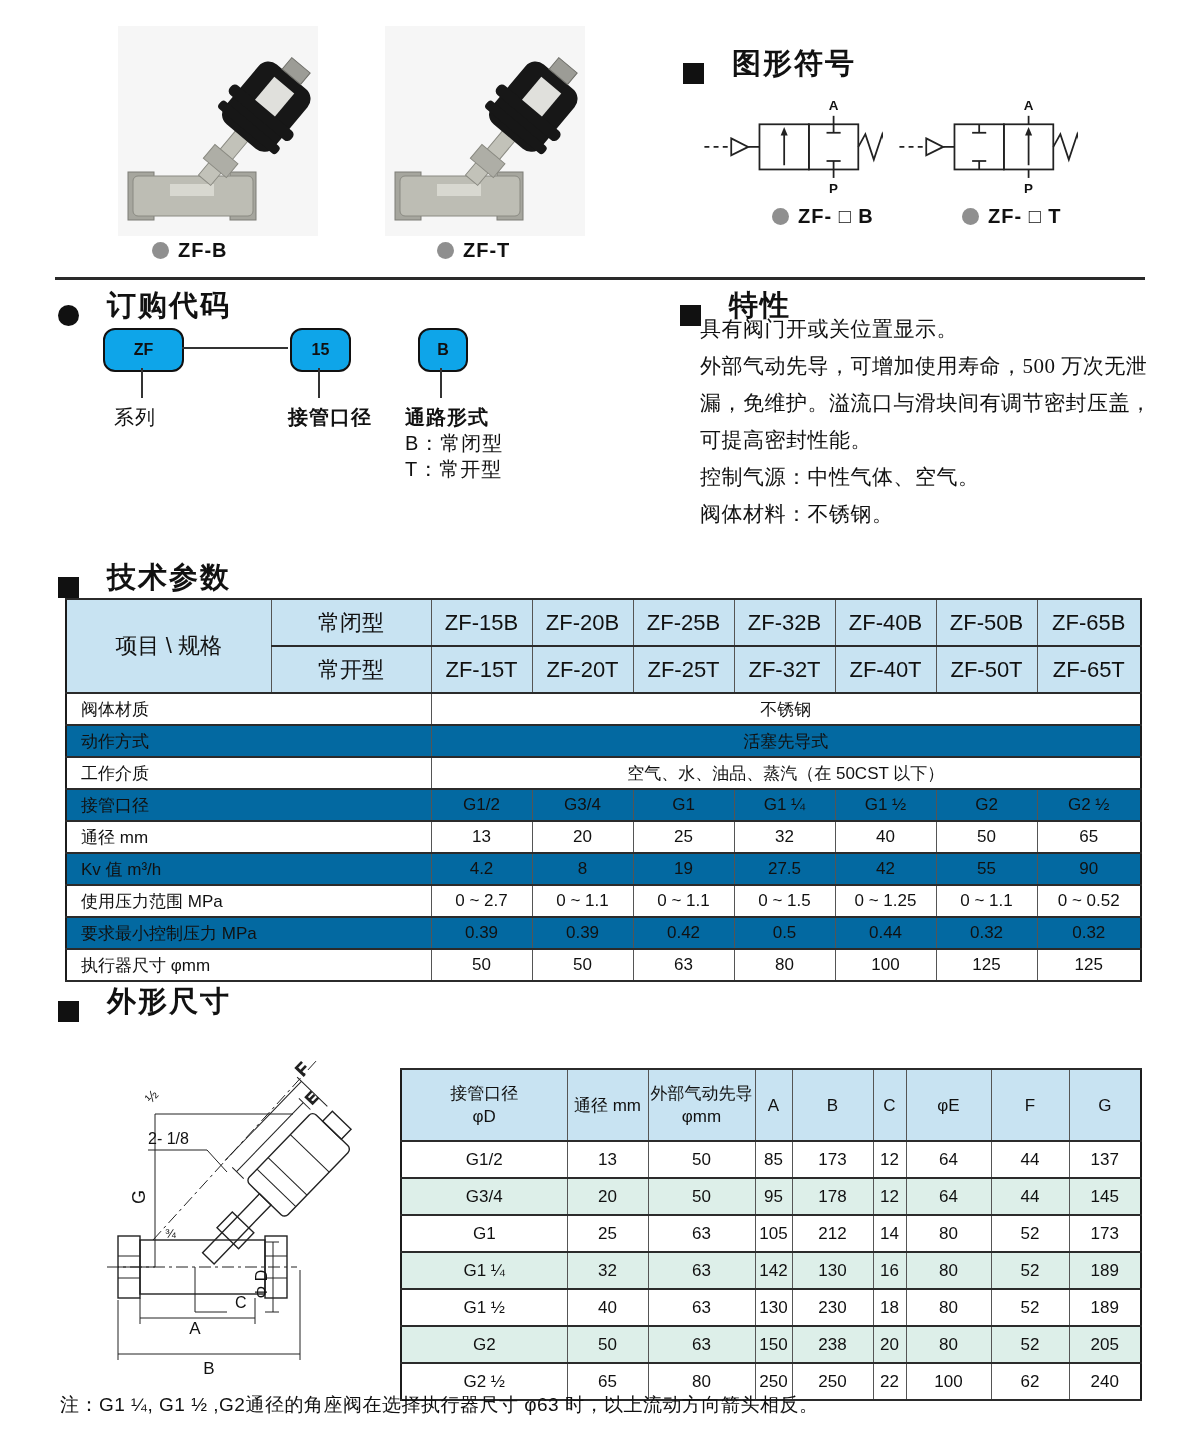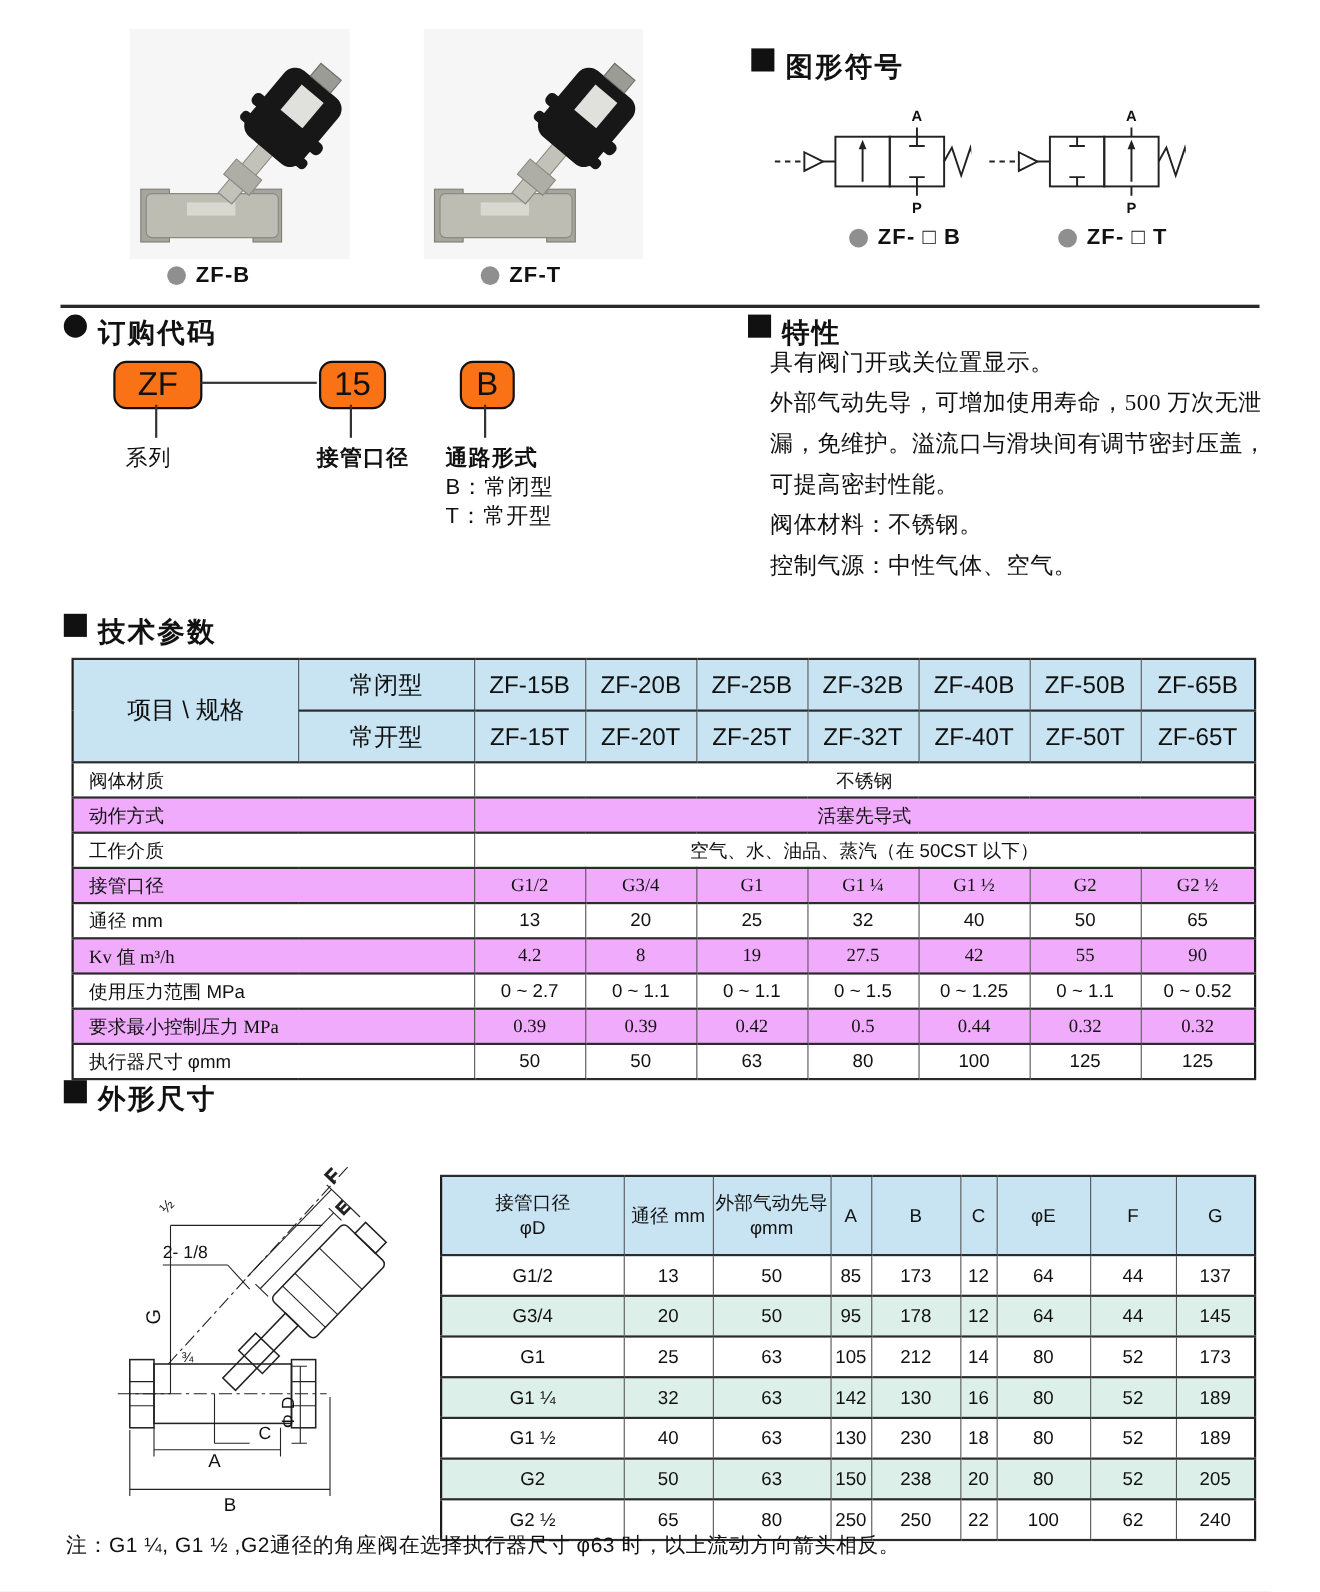--- a/index.html
+++ b/index.html
@@ -1,51 +1,51 @@
 <!DOCTYPE html>
 <html><head>
 <meta charset="utf-8">
 <style>
   html,body{margin:0;padding:0;background:#e8e8e8;}
   .page{position:relative;width:1200px;height:1447px;background:#ffffff;overflow:hidden;
         font-family:"Liberation Sans","DejaVu Sans",sans-serif;color:#111;}
   .abs{position:absolute;}
 
   
-  .sec-head{position:absolute;display:flex;align-items:flex-start;gap:10px;font-size:25px;font-weight:bold;letter-spacing:2px;}
+  .sec-head{position:absolute;display:flex;align-items:flex-end;gap:28px;font-size:29px;font-weight:bold;letter-spacing:2px;}
   .sq{width:21px;height:21px;background:#111;display:inline-block;}
   .dotb{width:21px;height:21px;background:#111;border-radius:50%;display:inline-block;}
 
   
   .bullet-label{position:absolute;display:flex;align-items:center;gap:9px;font-size:20px;font-weight:bold;letter-spacing:1px;}
   .gray-dot{width:17px;height:17px;border-radius:50%;background:#8f8f8f;display:inline-block;}
 
   
   .hr{position:absolute;background:#2a2a2a;}
 
   
-  .code-box{position:absolute;background:#f97316;border:2.5px solid #111;border-radius:12px;
-            display:flex;align-items:center;justify-content:center;font-size:30px;font-weight:normal;}
+  .code-box{position:absolute;background:#0ea5e9;border:2.5px solid #111;border-radius:12px;
+            display:flex;align-items:center;justify-content:center;font-size:16px;font-weight:bold;}
   .vline{position:absolute;width:2px;background:#333;}
   .hline{position:absolute;height:2px;background:#333;}
   .ord-label{position:absolute;font-size:20px;line-height:26px;letter-spacing:1px;}
 
   
   .features{position:absolute;left:700px;top:311px;width:452px;font-size:21px;line-height:37px;letter-spacing:.5px;font-family:Liberation Serif, serif;}
 
   
   table{border-collapse:collapse;table-layout:fixed;}
   #tech-table{position:absolute;left:65px;top:598px;width:1075px;font-size:17px;}
   #tech-table td{border-left:1px solid #555;border-right:1px solid #555;
                  border-top:2px solid #2b2b2b;border-bottom:2px solid #2b2b2b;
                  text-align:center;padding:0;}
   #tech-table{border:2px solid #1c1c1c;}
   #tech-table tr.hrow td{background:#c8e3f2;height:45px;font-size:22px;}
   #tech-table tr.brow td{height:30px;}
-  #tech-table tr.green td{background:#f0abfc;font-family:Liberation Serif, serif;}
+  #tech-table tr.green td{background:#0369a1;}
   #tech-table td.label{text-align:left;padding-left:14px;}
   #tech-table td.corner{font-size:19px;}
 
   #dims-table{position:absolute;left:400px;top:1068px;width:740px;font-size:17px;border:2px solid #1c1c1c;}
   #dims-table td{border-left:1px solid #555;border-right:1px solid #555;
                  border-top:2px solid #2b2b2b;border-bottom:2px solid #2b2b2b;
                  text-align:center;padding:0;}
   #dims-table tr.hrow td{background:#c8e3f2;height:70px;white-space:pre-line;line-height:23px;}
   #dims-table tr.brow td{height:35px;}
   #dims-table tr.green td{background:#ddefe9;}
@@ -190,22 +190,22 @@
       </div>
   </div>
 
   <div class="sec-head" style="left:680px;top:286px">
     <span class="sq"></span>
     <span>特性</span>
   </div>
   <div class="features" id="features-lines">
       <div>具有阀门开或关位置显示。</div>
       <div>外部气动先导，可增加使用寿命，500 万次无泄漏，免维护。溢流口与滑块间有调节密封压盖，可提高密封性能。</div>
+      <div>控制气源：中性气体、空气。</div>
       <div>阀体材料：不锈钢。</div>
-      <div>控制气源：中性气体、空气。</div>
     </div>
 
   <div class="sec-head" style="left:58px;top:558px">
     <span class="sq"></span>
     <span>技术参数</span>
   </div>
 
   <table id="tech-table">
     <colgroup>
       <col style="width:205px">

